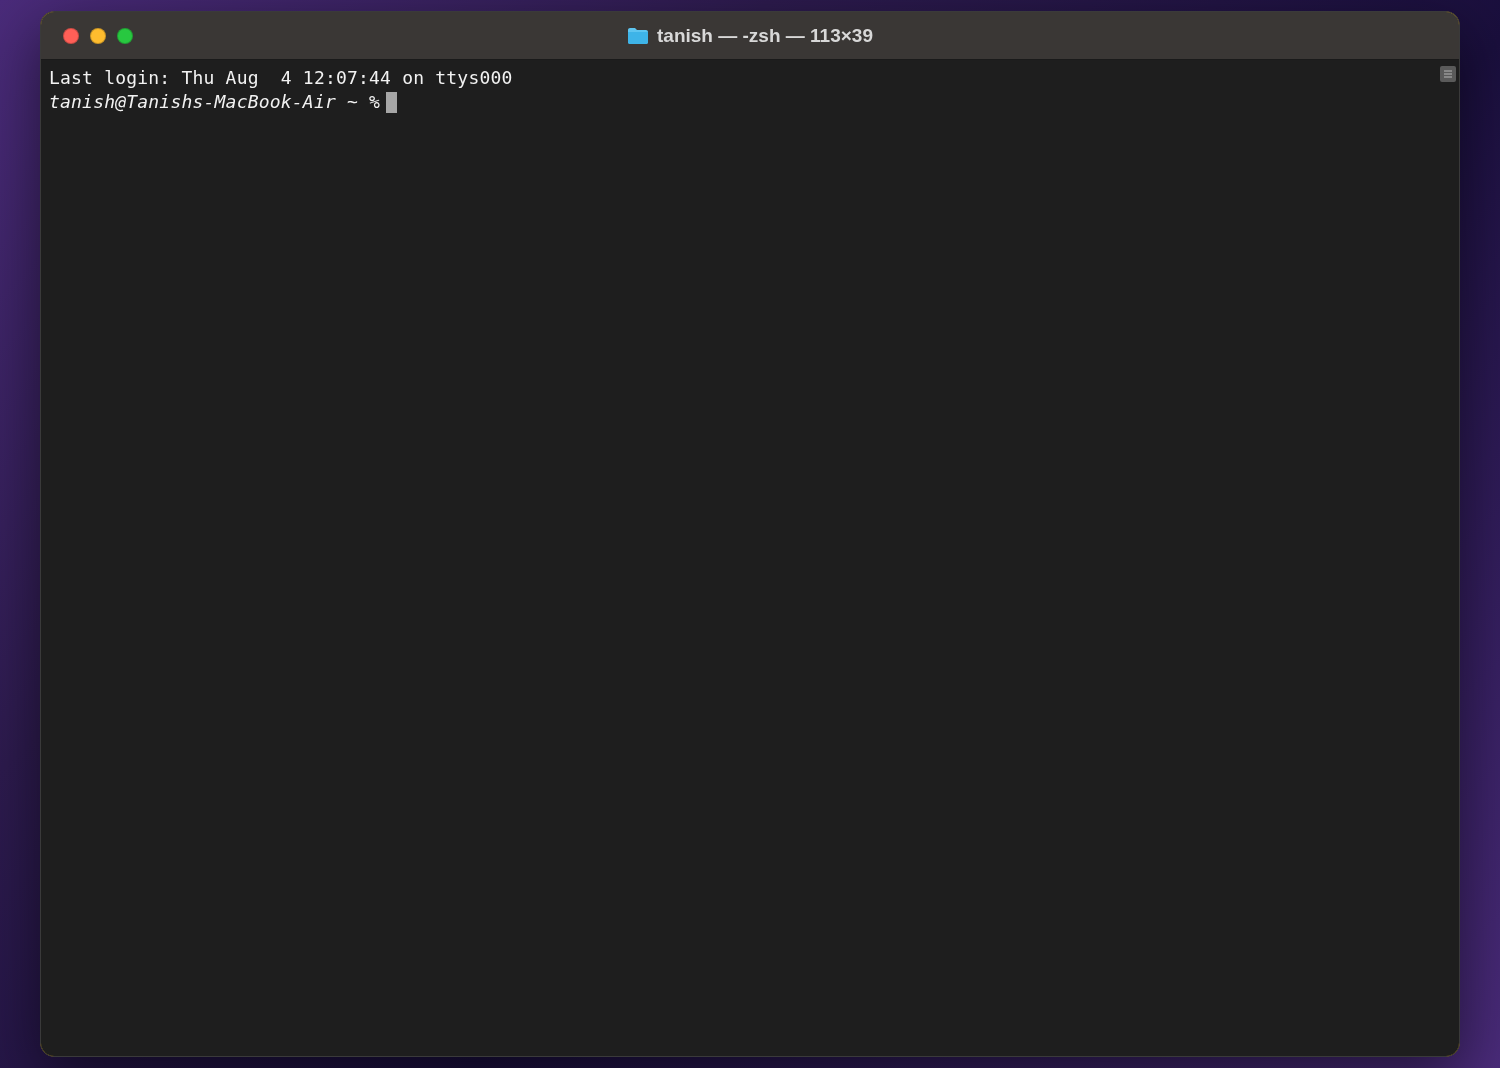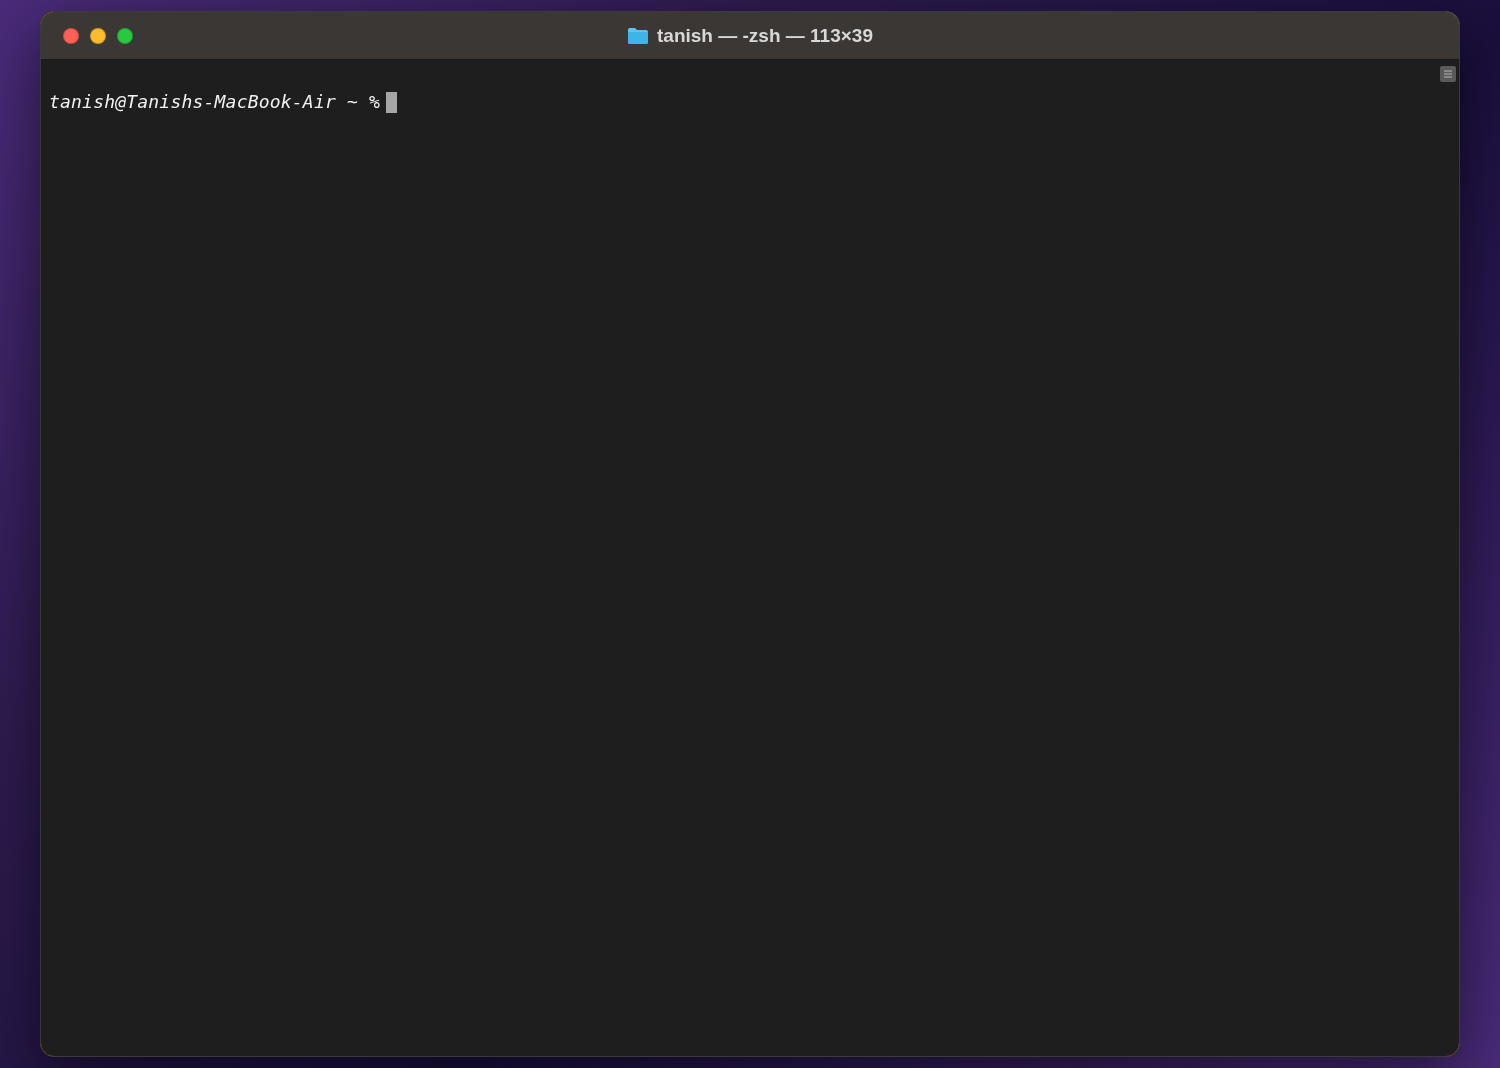--- a/index.html
+++ b/index.html
@@ -149,19 +149,19 @@
     </div>
     <div class="title-center">
       <svg class="folder-icon-svg" viewBox="0 0 22 18">
         <path d="M1 3 C1 1.9 1.9 1 3 1 L8 1 L10 3 L19 3 C20.1 3 21 3.9 21 5 L21 15 C21 16.1 20.1 17 19 17 L3 17 C1.9 17 1 16.1 1 15 Z" fill="#5ec5f0"></path>
         <path d="M1 5 L21 5 L21 15 C21 16.1 20.1 17 19 17 L3 17 C1.9 17 1 16.1 1 15 Z" fill="#3eb4e8"></path>
       </svg>
       <span>tanish — -zsh — 113×39</span>
     </div>
   </div>
   <div class="terminal-body">
-    <div class="terminal-content">
+    <div class="terminal-content"><span>Last login: Thu Aug  4 12:07:44 on ttys000</span>
 <span class="prompt-line"><span>tanish@Tanishs-MacBook-Air ~ %</span><span class="cursor-block"></span></span></div>
     <div class="scrollbar-area">
       <div class="scroll-indicator"></div>
     </div>
   </div>
 </div>
 
 </body></html>

